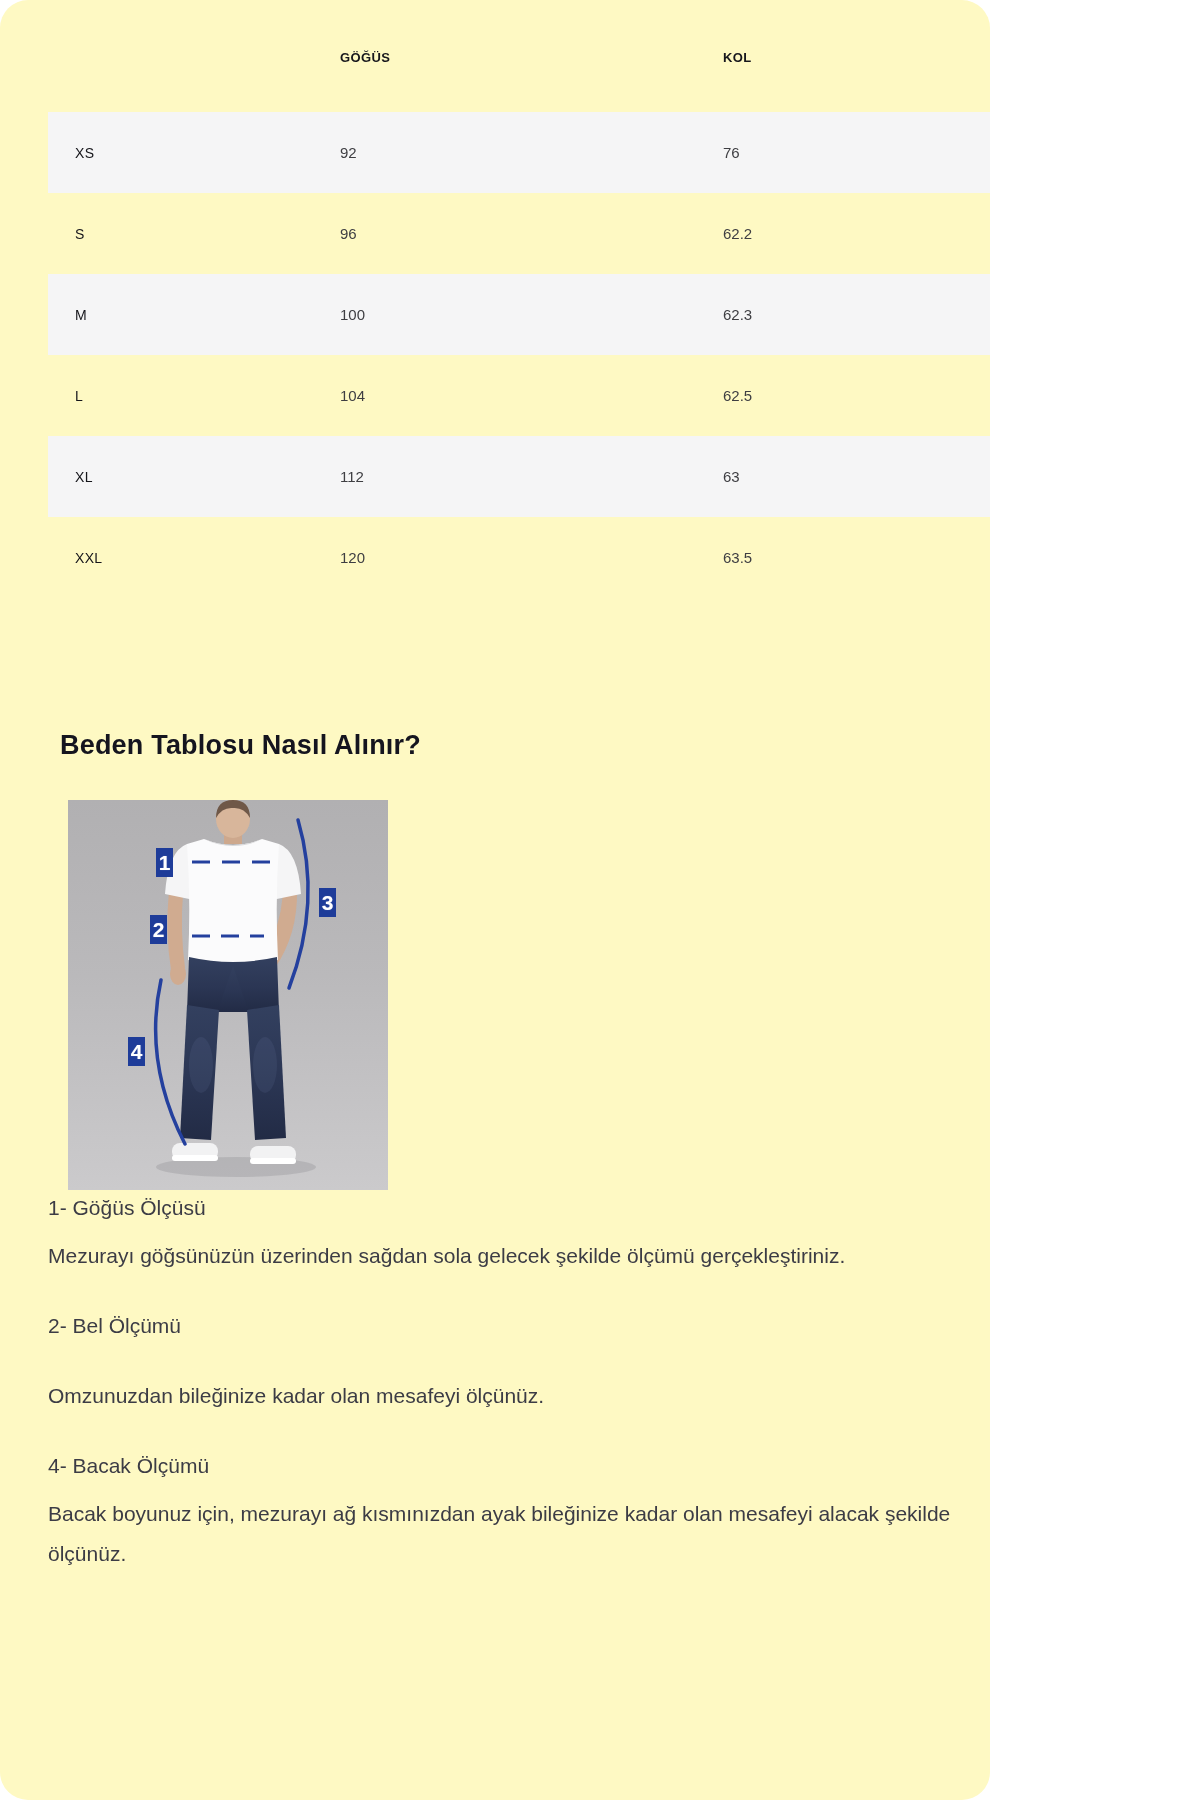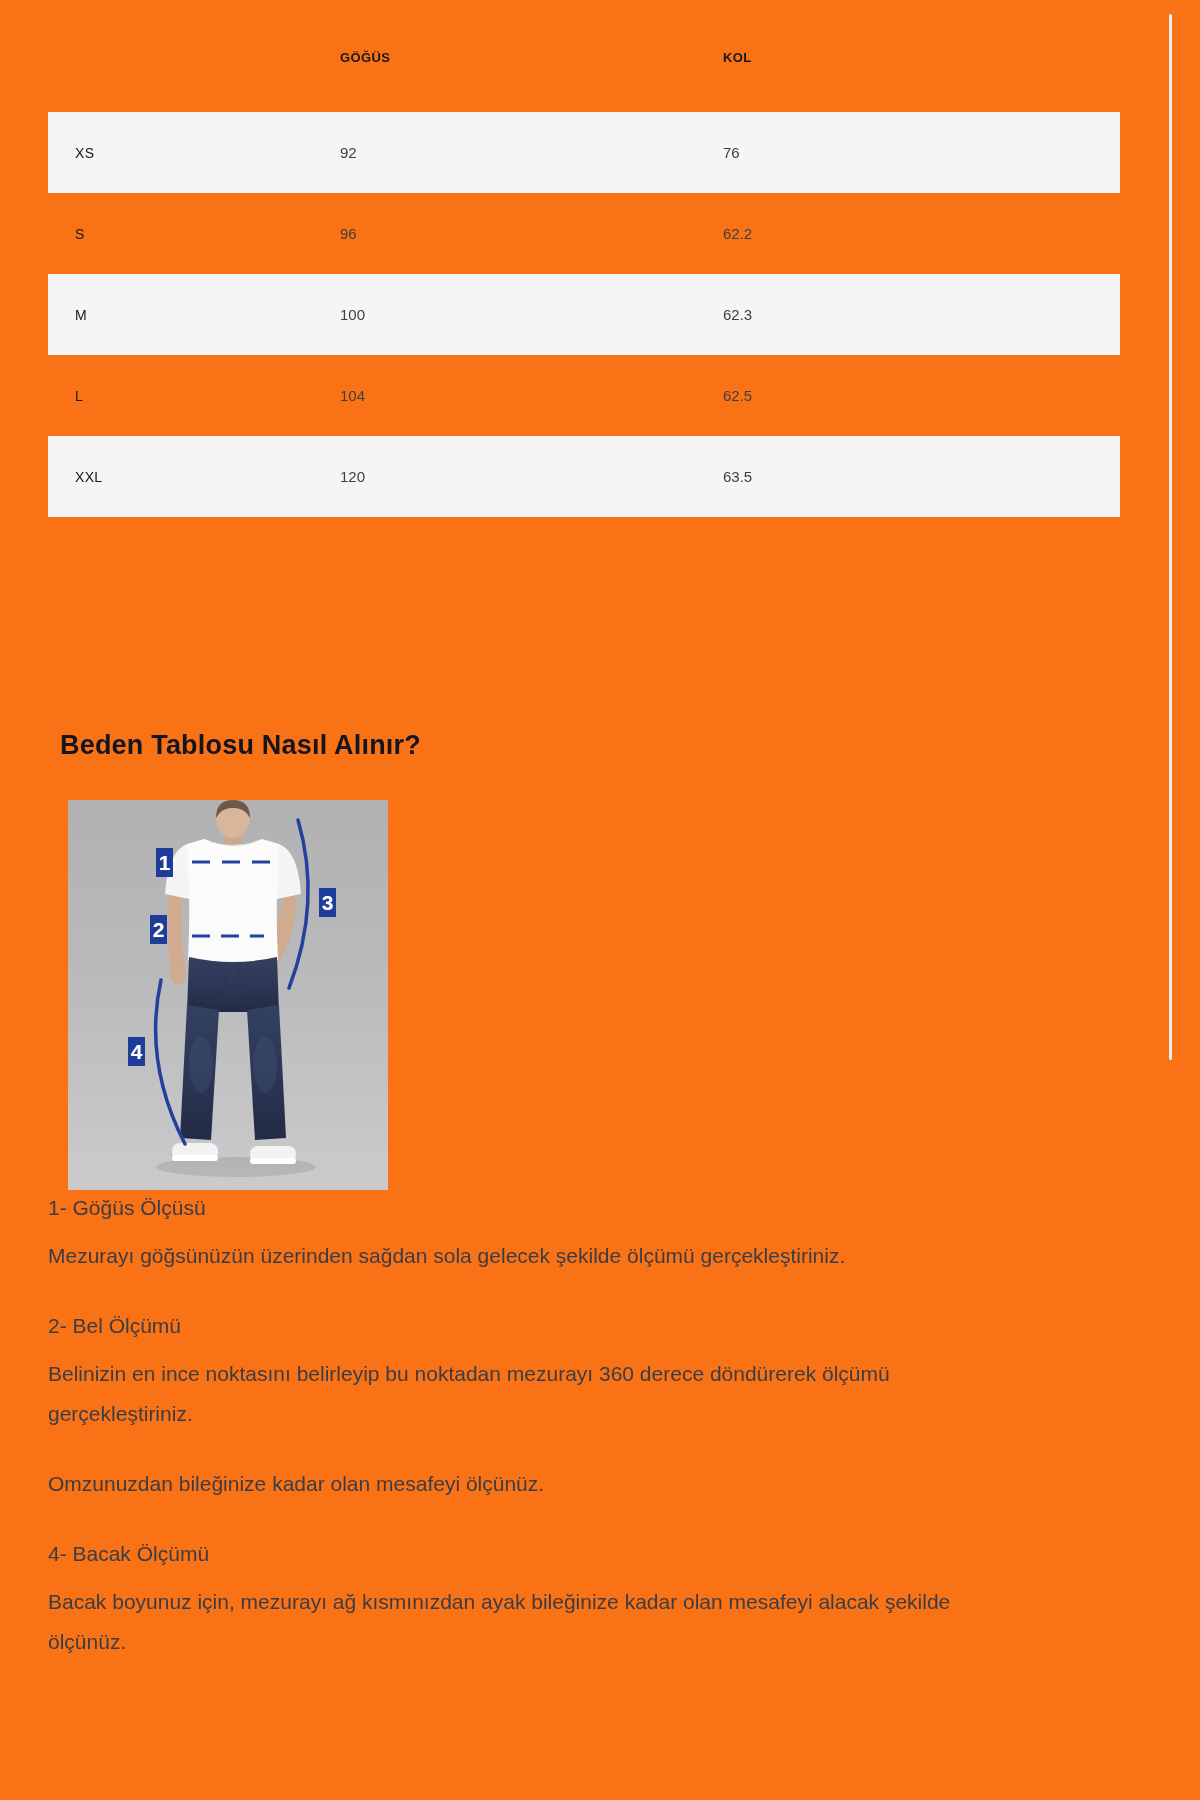--- a/index.html
+++ b/index.html
@@ -1,18 +1,18 @@
 <!DOCTYPE html>
 <html><head>
 <meta charset="utf-8">
 <style>
   * { margin:0; padding:0; box-sizing:border-box; }
   html,body { background:#ffffff; }
   body { font-family:"Liberation Sans", sans-serif; }
-  .page { position:relative; width:1200px; height:1800px; background:#f97316; overflow:hidden; }
+  .page { position:relative; width:990px; height:1800px; background:#fef9c3; overflow:hidden;border-radius:28px; }
 
   
   .size-table { position:absolute; left:48px; top:26px; width:1072px; border-collapse:collapse; table-layout:fixed; }
   .size-table col.c1 { width:292px; }
   .size-table col.c2 { width:383px; }
   .size-table col.c3 { width:397px; }
   .size-table th {
     height:86px; vertical-align:top; padding-top:24px; text-align:left;
     font-size:13px; font-weight:bold; letter-spacing:.4px; color:#17171c;
   }
@@ -80,20 +80,25 @@
         <td class="size">M</td>
         <td>100</td>
         <td>62.3</td>
       </tr>
       <tr class="row">
         <td class="size">L</td>
         <td>104</td>
         <td>62.5</td>
       </tr>
       <tr class="row">
+        <td class="size">XL</td>
+        <td>112</td>
+        <td>63</td>
+      </tr>
+      <tr class="row">
         <td class="size">XXL</td>
         <td>120</td>
         <td>63.5</td>
       </tr>
     </tbody>
   </table>
 
   <h2 class="guide-title">Beden Tablosu Nasıl Alınır?</h2>
 
   <div class="figure">
@@ -146,21 +151,20 @@
     <div class="badge b4">4</div>
   </div>
 
   <div class="steps">
     <div class="step">
       <div class="step-title">1- Göğüs Ölçüsü</div>
       <div class="step-text">Mezurayı göğsünüzün üzerinden sağdan sola gelecek şekilde ölçümü gerçekleştiriniz.</div>
     </div>
     <div class="step">
       <div class="step-title">2- Bel Ölçümü</div>
-      <div class="step-text">Belinizin en ince noktasını belirleyip bu noktadan mezurayı 360 derece döndürerek ölçümü gerçekleştiriniz.</div>
     </div>
     <div class="step">
       <div class="step-text">Omzunuzdan bileğinize kadar olan mesafeyi ölçünüz.</div>
     </div>
     <div class="step">
       <div class="step-title">4- Bacak Ölçümü</div>
       <div class="step-text">Bacak boyunuz için, mezurayı ağ kısmınızdan ayak bileğinize kadar olan mesafeyi alacak şekilde ölçünüz.</div>
     </div>
   </div>
 

